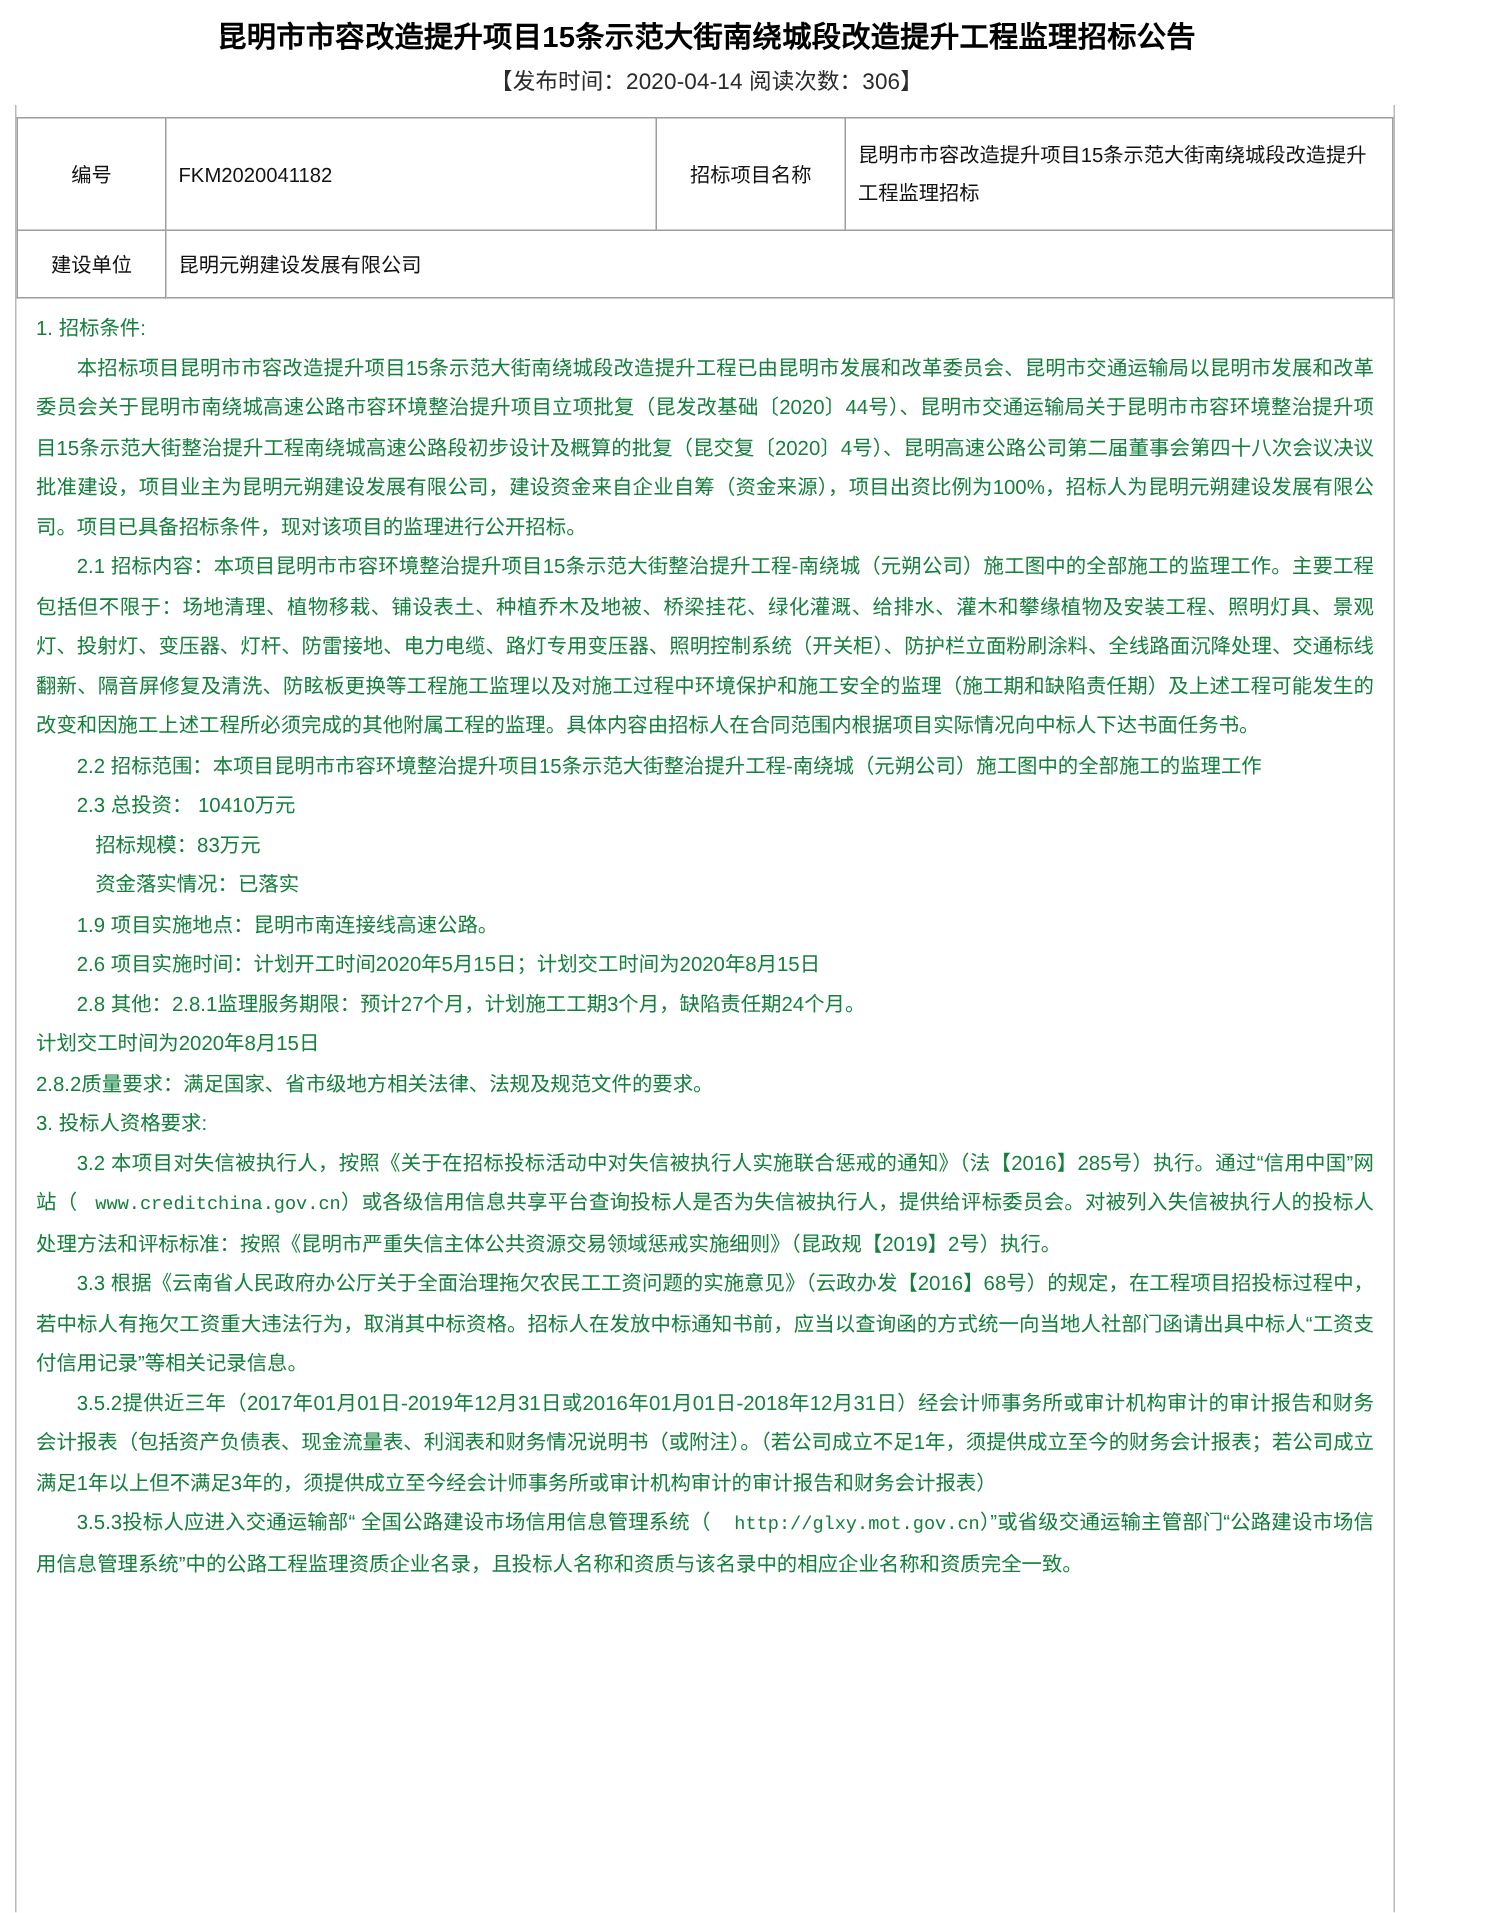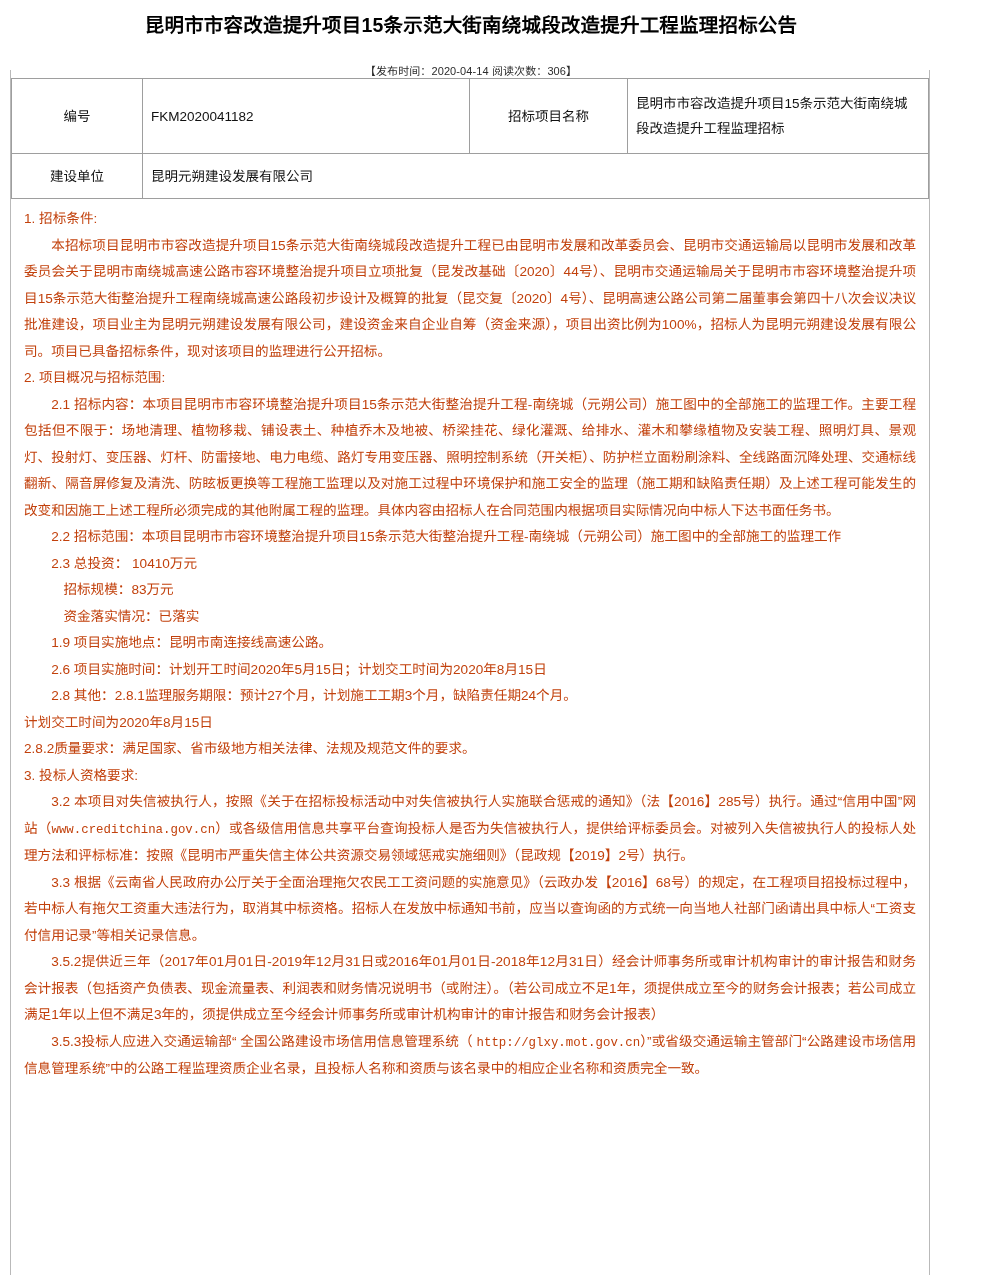--- a/index.html
+++ b/index.html
@@ -34,23 +34,23 @@
     font-family: "Liberation Sans", "DejaVu Sans", sans-serif;
     font-size: 19.5px;
     font-weight: bold;
     line-height: 28px;
     letter-spacing: 0.2px;
     color: #000;
     margin: 0;
   }
   .doc-meta {
     font-family: "Liberation Sans", "DejaVu Sans", sans-serif;
-    font-size: 11px;
+    font-size: 15px;
     color: #2b2b2b;
-    margin-top: 24px;
+    margin-top: 8px;
     line-height: 16px;
     letter-spacing: 0.1px;
   }
 
   
   .frame {
     position: absolute;
     left: 10px;
     right: 12px;
     top: 70px;
@@ -73,40 +73,40 @@
     color: #111;
   }
   .info-table td {
     border: 1px solid #9e9e9e;
     padding: 6px 8px;
     vertical-align: middle;
     word-break: break-all;
   }
   .info-table td.label {
     text-align: center;
-    padding: 6px 16px;
+    padding: 6px 0;
   }
   .info-table td.value {
     text-align: left;
   }
   .c-num-label  { width: 98px; }
   .c-num-val    { width: 310px; }
   .c-name-label { width: 125px; }
   .c-name-val   { width: auto; }
 
   .cell-tall { height: 62px; }
   .cell-unit { height: 32px; }
 
   
   .body-text {
     padding: 7px 13px 0 13px;
     font-family: "Liberation Sans", "DejaVu Sans", sans-serif;
     font-size: 13.6px;
     line-height: 26.5px;
-    color: #c2410c;
+    color: #15803d;
     text-align: justify;
     text-justify: inter-ideograph;
   }
   .sec-head {
     margin: 0;
     line-height: 26.5px;
   }
   .para {
     margin: 0;
     text-indent: 2em;
@@ -119,20 +119,21 @@
   }
   .para-sub {
     margin: 0;
     text-indent: 0;
     padding-left: 2.9em;
     line-height: 26.5px;
   }
   .mono-url {
     font-family: "Liberation Mono", "DejaVu Sans Mono", monospace;
     font-size: 12.4px;
+    margin-left: 12px;
   }
 </style>
 </head>
 <body>
 
 <div class="page">
 
   <div class="title-block">
     <h1 class="doc-title">昆明市市容改造提升项目15条示范大街南绕城段改造提升工程监理招标公告</h1>
     <div class="doc-meta">【发布时间：2020-04-14 阅读次数：306】</div>
@@ -153,21 +154,20 @@
           <td class="value cell-unit" colspan="3">昆明元朔建设发展有限公司</td>
         </tr>
       </tbody>
     </table>
 
     <div class="body-text">
 
       <p class="sec-head">1. 招标条件:</p>
       <p class="para">本招标项目昆明市市容改造提升项目15条示范大街南绕城段改造提升工程已由昆明市发展和改革委员会、昆明市交通运输局以昆明市发展和改革委员会关于昆明市南绕城高速公路市容环境整治提升项目立项批复（昆发改基础〔2020〕44号）、昆明市交通运输局关于昆明市市容环境整治提升项目15条示范大街整治提升工程南绕城高速公路段初步设计及概算的批复（昆交复〔2020〕4号）、昆明高速公路公司第二届董事会第四十八次会议决议批准建设，项目业主为昆明元朔建设发展有限公司，建设资金来自企业自筹（资金来源），项目出资比例为100%，招标人为昆明元朔建设发展有限公司。项目已具备招标条件，现对该项目的监理进行公开招标。</p>
 
-      <p class="sec-head">2. 项目概况与招标范围:</p>
       <p class="para">2.1 招标内容：本项目昆明市市容环境整治提升项目15条示范大街整治提升工程-南绕城（元朔公司）施工图中的全部施工的监理工作。主要工程包括但不限于：场地清理、植物移栽、铺设表土、种植乔木及地被、桥梁挂花、绿化灌溉、给排水、灌木和攀缘植物及安装工程、照明灯具、景观灯、投射灯、变压器、灯杆、防雷接地、电力电缆、路灯专用变压器、照明控制系统（开关柜）、防护栏立面粉刷涂料、全线路面沉降处理、交通标线翻新、隔音屏修复及清洗、防眩板更换等工程施工监理以及对施工过程中环境保护和施工安全的监理（施工期和缺陷责任期）及上述工程可能发生的改变和因施工上述工程所必须完成的其他附属工程的监理。具体内容由招标人在合同范围内根据项目实际情况向中标人下达书面任务书。</p>
       <p class="para">2.2 招标范围：本项目昆明市市容环境整治提升项目15条示范大街整治提升工程-南绕城（元朔公司）施工图中的全部施工的监理工作</p>
       <p class="para">2.3 总投资： 10410万元</p>
       <p class="para-sub">招标规模：83万元</p>
       <p class="para-sub">资金落实情况：已落实</p>
       <p class="para">1.9 项目实施地点：昆明市南连接线高速公路。</p>
       <p class="para">2.6 项目实施时间：计划开工时间2020年5月15日；计划交工时间为2020年8月15日</p>
       <p class="para">2.8 其他：2.8.1监理服务期限：预计27个月，计划施工工期3个月，缺陷责任期24个月。</p>
       <p class="para-flush">计划交工时间为2020年8月15日</p>
       <p class="para-flush">2.8.2质量要求：满足国家、省市级地方相关法律、法规及规范文件的要求。</p>

